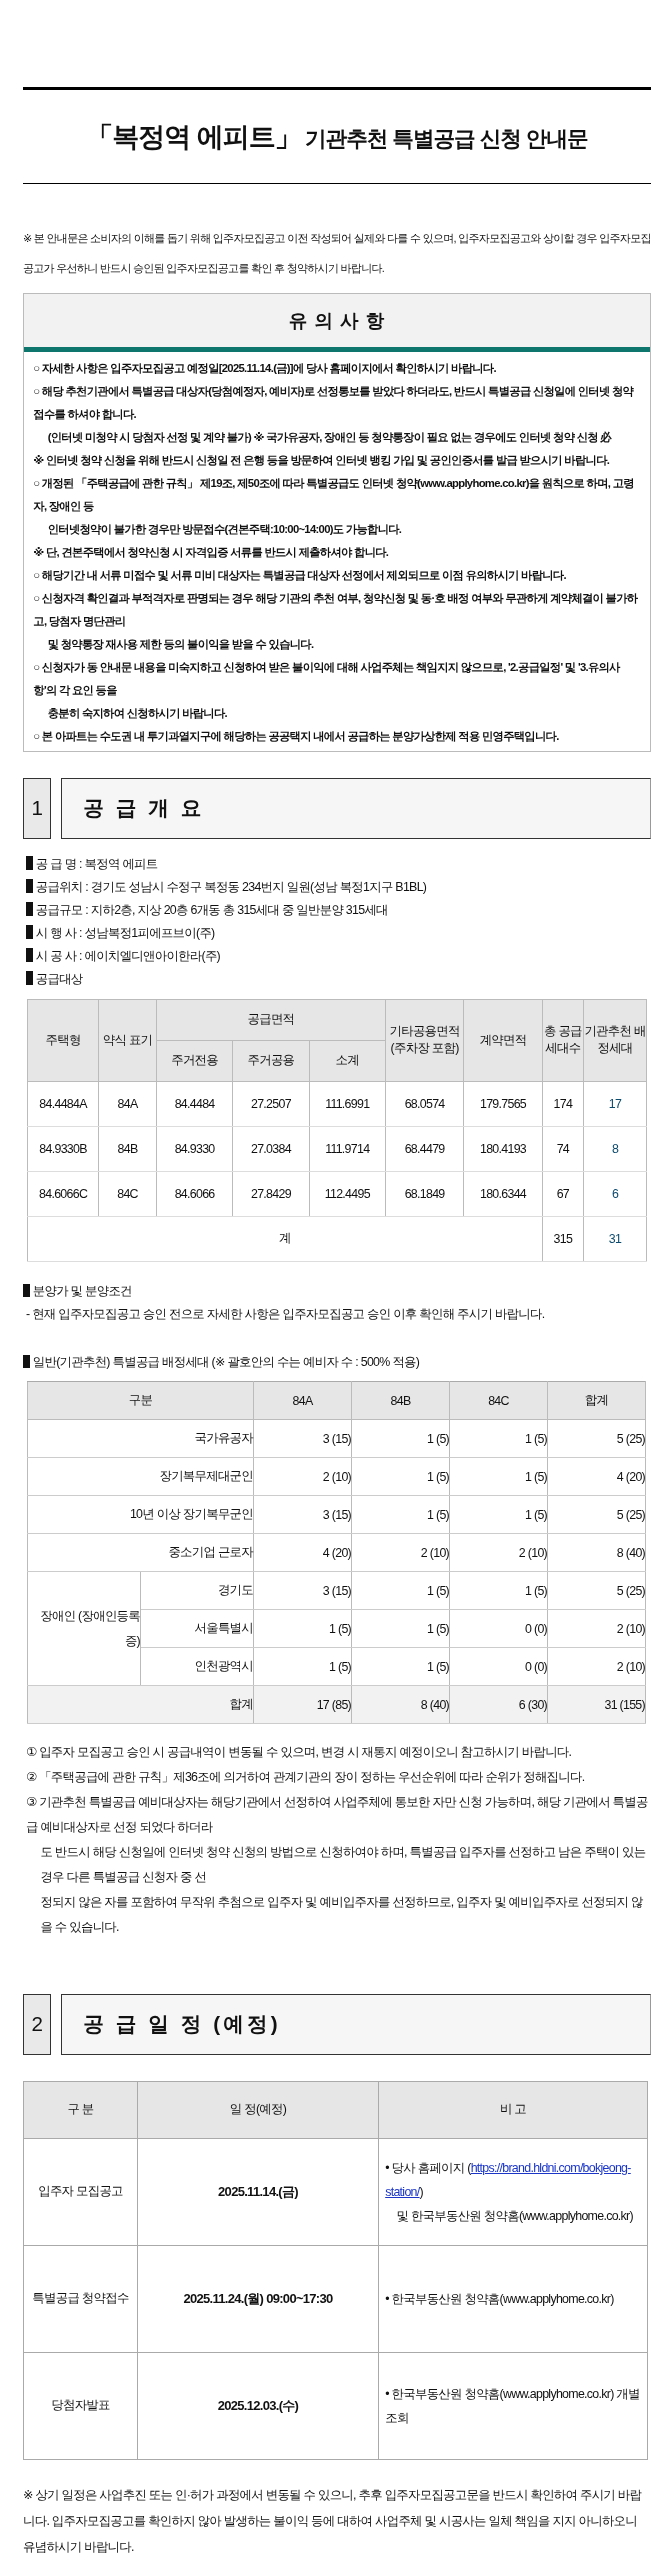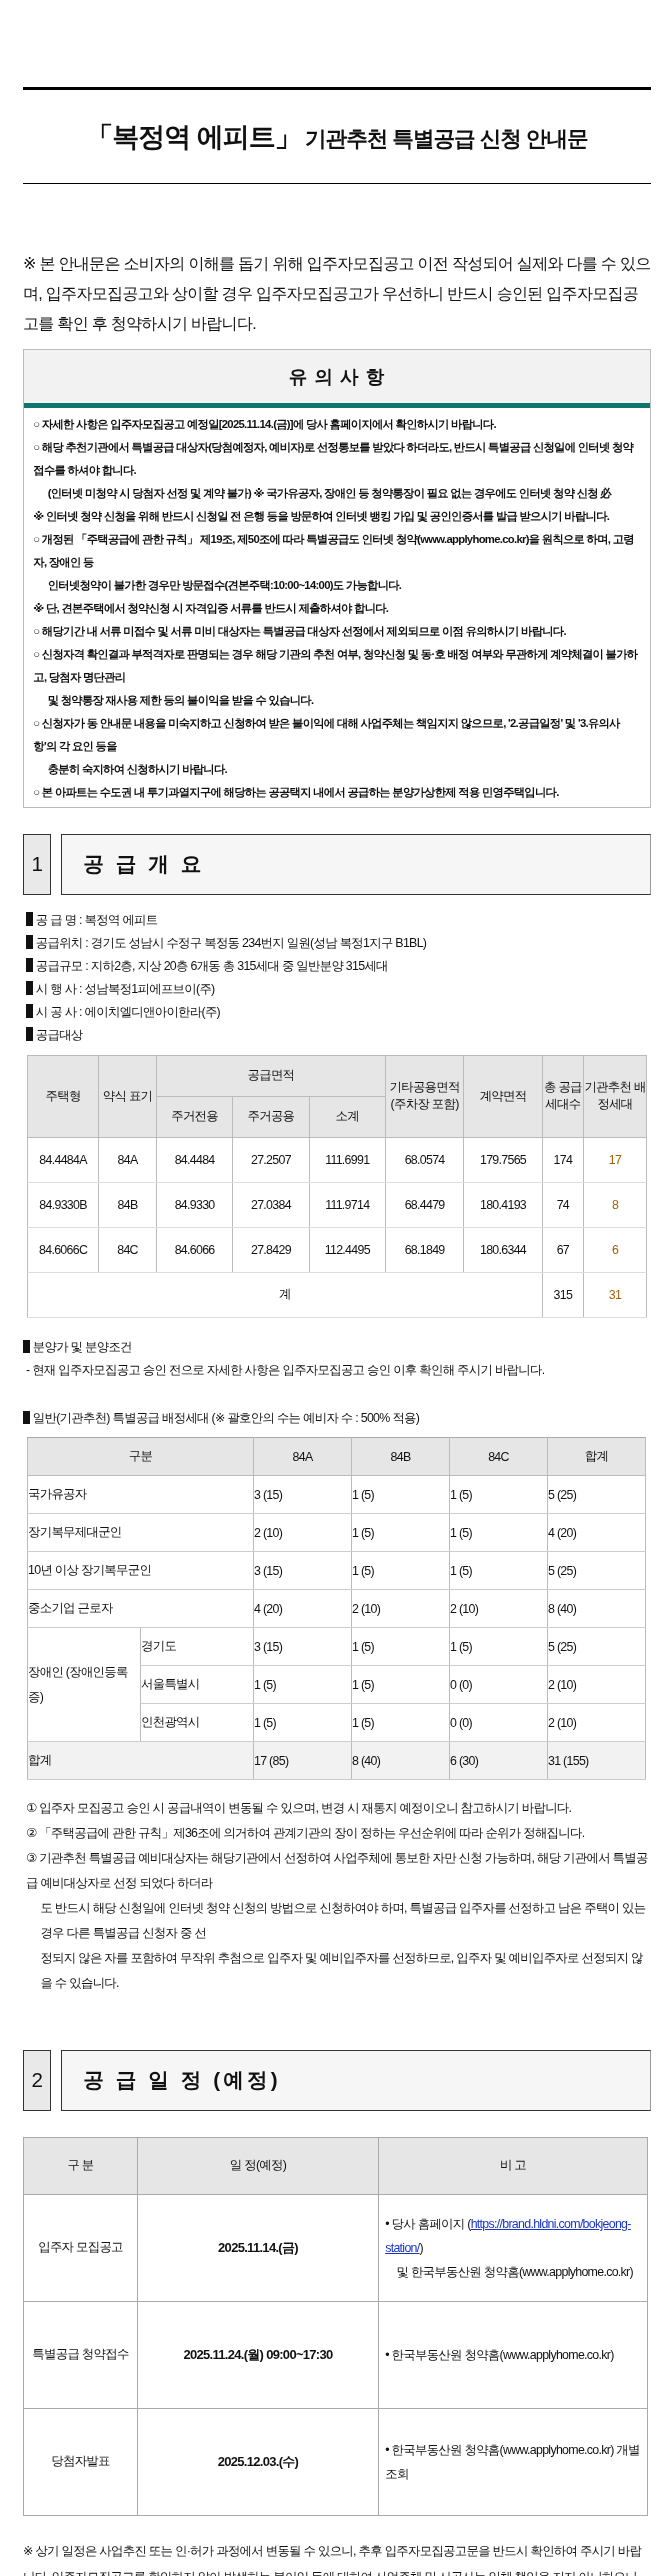--- a/index.html
+++ b/index.html
@@ -5,46 +5,46 @@
   * { box-sizing: border-box; margin: 0; padding: 0; }
   html, body { background: #ffffff; }
   body { width: 670px; font-family: "Liberation Sans", "DejaVu Sans", sans-serif; color: #111; font-size: 8.2px; letter-spacing: -0.3px; }
   .page { position: relative; width: 670px; padding: 0 0 0 0; }
 
   
   .title-wrap { margin: 87px 19px 0 23px; border-top: 3.1px solid #000; border-bottom: 1px solid #000; height: 97px; display: flex; align-items: center; justify-content: center; }
   .title-wrap h1 { font-size: 27px; font-weight: bold; letter-spacing: -1px; }
   .title-wrap h1 .sub { font-size: 21.6px; font-weight: bold; margin-left: 4.1px; }
 
-  .intro { margin: 65px 19px 0 23px; font-size: 16px; line-height: 30px; letter-spacing: -0.7px; }
+  .intro { margin: 39px 19px 0 23px; font-size: 11px; line-height: 30px; letter-spacing: -0.7px; }
 
   
   .notice { margin: 10.3px 19px 0 23px; border: 1px solid #bbb; }
   .notice .head { background: #f2f2f2; border-bottom: 5px solid #0f766e; height: 58px; display: flex; align-items: center; justify-content: center; font-size: 18.5px; font-weight: bold; letter-spacing: 1px; }
   .notice .body { padding: 5.2px 9.3px 2.1px 9.3px; font-size: 11.3px; line-height: 23px; letter-spacing: -0.7px; }
   .notice .body p { margin: 0; font-weight: bold; }
   .notice .body .indent { padding-left: 14.4px; }
 
   
   .sec { display: flex; align-items: stretch; margin: 0 19px 0 23px; height: 61px; }
   .sec .num { width: 28px; background: #e9e9e9; border: 0.5px solid #333; border-bottom: 1.5px solid #333; display: flex; align-items: center; justify-content: center; font-size: 20.6px; }
   .sec .label { flex: 1; margin-left: 10.3px; background: #f6f6f6; border-top: 1.5px solid #333; border-bottom: 1.5px solid #333; border-left: 0.5px solid #333; border-right: 0.5px solid #999; display: flex; align-items: center; padding-left: 21px; font-size: 20.6px; font-weight: bold; letter-spacing: 3.1px; }
 
   .bullet-line { margin-left: 26px; font-size: 12.4px; line-height: 23px; letter-spacing: -0.7px; }
   .bullet-line .sq { display: inline-block; width: 6.7px; height: 13.4px; background: #111; vertical-align: -2.1px; margin-right: 3.1px; }
 
   table { border-collapse: collapse; }
   .supply-table { margin: 8.2px 0 0 27px; width: 620px; font-size: 12.4px; letter-spacing: -0.7px; }
   .supply-table th { background: #e6e6e6; font-weight: normal; border: 0.5px solid #bbb; height: 41px; }
   .supply-table td { border: 0.5px solid #bbb; text-align: center; height: 45px; border-bottom: 1.5px solid #ddd; }
-  .supply-table .red { color: #a16207; }
+  .supply-table .red { color: #0c4a6e; }
 
   .alloc-table { margin: 7.2px 0 0 27px; width: 619px; font-size: 12.4px; letter-spacing: -0.7px; }
   .alloc-table th { background: #e6e6e6; font-weight: normal; border: 0.5px solid #bbb; height: 38px; border-top: 1px solid #aaa; }
-  .alloc-table td { border: 0.5px solid #bbb; text-align: left; height: 38px; border-bottom: 1px solid #ccc; }
+  .alloc-table td { border: 0.5px solid #bbb; text-align: right; height: 38px; border-bottom: 1px solid #ccc; }
   .alloc-table tr.total td { background: #f2f2f2; }
 
   .notes-list { margin: 15.5px 19px 0 26px; font-size: 12.4px; line-height: 25px; letter-spacing: -0.7px; }
   .notes-list .cont { padding-left: 14.4px; }
 
   .sched-table { margin: 26px 12px 0 23px; width: 625px; font-size: 12.4px; letter-spacing: -0.7px; }
   .sched-table th { background: #e6e6e6; font-weight: normal; border: 0.5px solid #aaa; border-top: 1.5px solid #aaa; height: 57px; }
   .sched-table td { border: 0.5px solid #aaa; height: 107px; text-align: center; }
   .sched-table td.left { text-align: left; padding-left: 6.2px; line-height: 24px; }
   .sched-table td.date { font-weight: bold; font-size: 13px; }

